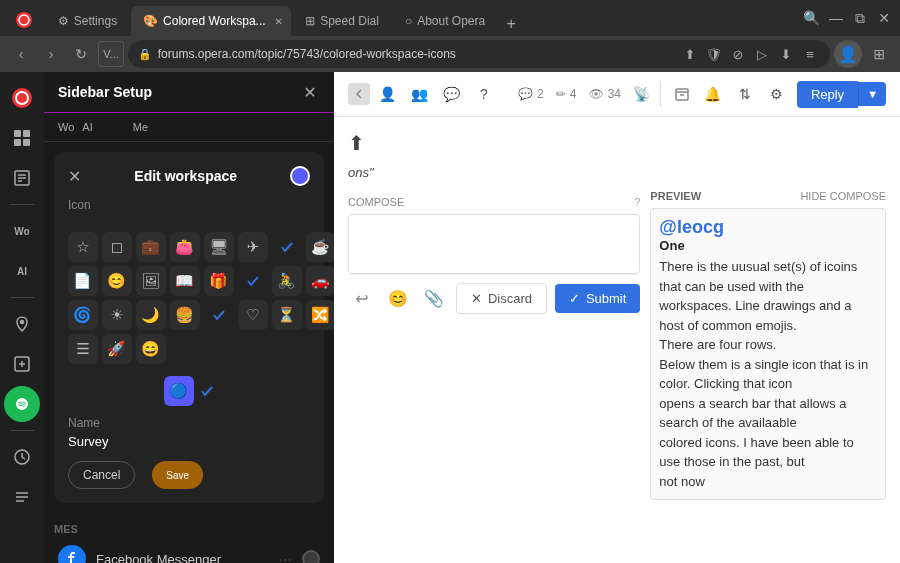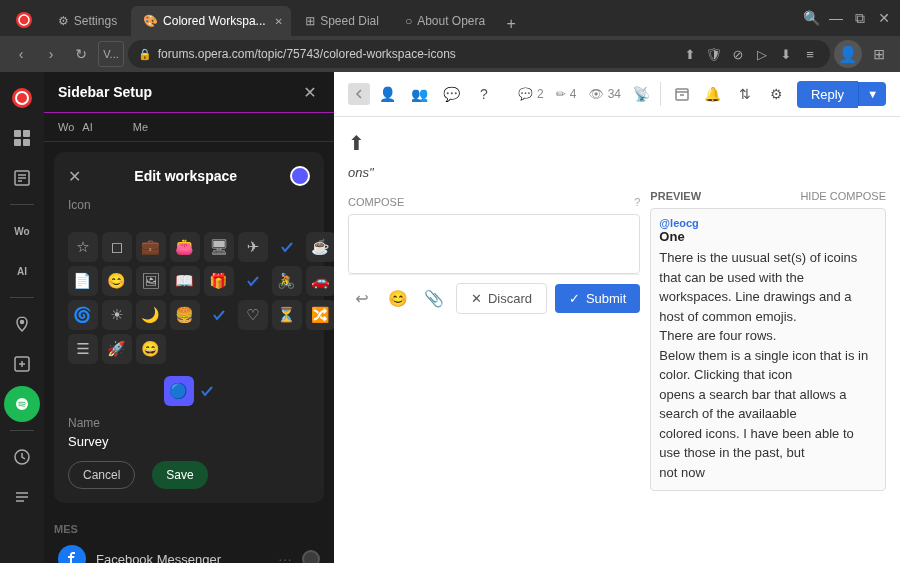--- a/index.html
+++ b/index.html
@@ -287,24 +287,24 @@
       border: 1px solid #555;
       background: transparent;
       color: #ccc;
       cursor: pointer;
       font-size: 12px;
     }
     .btn-save {
       padding: 6px 14px;
       border-radius: 20px;
       border: none;
-      background: #14532d;
+      background: #a16207;
       color: #fff;
       cursor: pointer;
-      font-size: 12px;
+      font-size: 10px;
     }
 
     
     .messenger-section {
       flex: 1;
       overflow-y: auto;
       padding: 6px 10px;
     }
     .messenger-section-title {
       font-size: 11px;
@@ -474,21 +474,21 @@
       color: #666;
     }
     .hide-preview {
       font-size: 11px;
       color: #888;
       cursor: pointer;
     }
     .preview-user {
       color: #3070e0;
       font-weight: 600;
-      font-size: 11px;
+      font-size: 18px;
     }
     .preview-text {
       font-size: 13px;
       color: #333;
       line-height: 1.5;
     }
     .action-bar {
       display: flex;
       align-items: center;
       padding: 8px 0;

